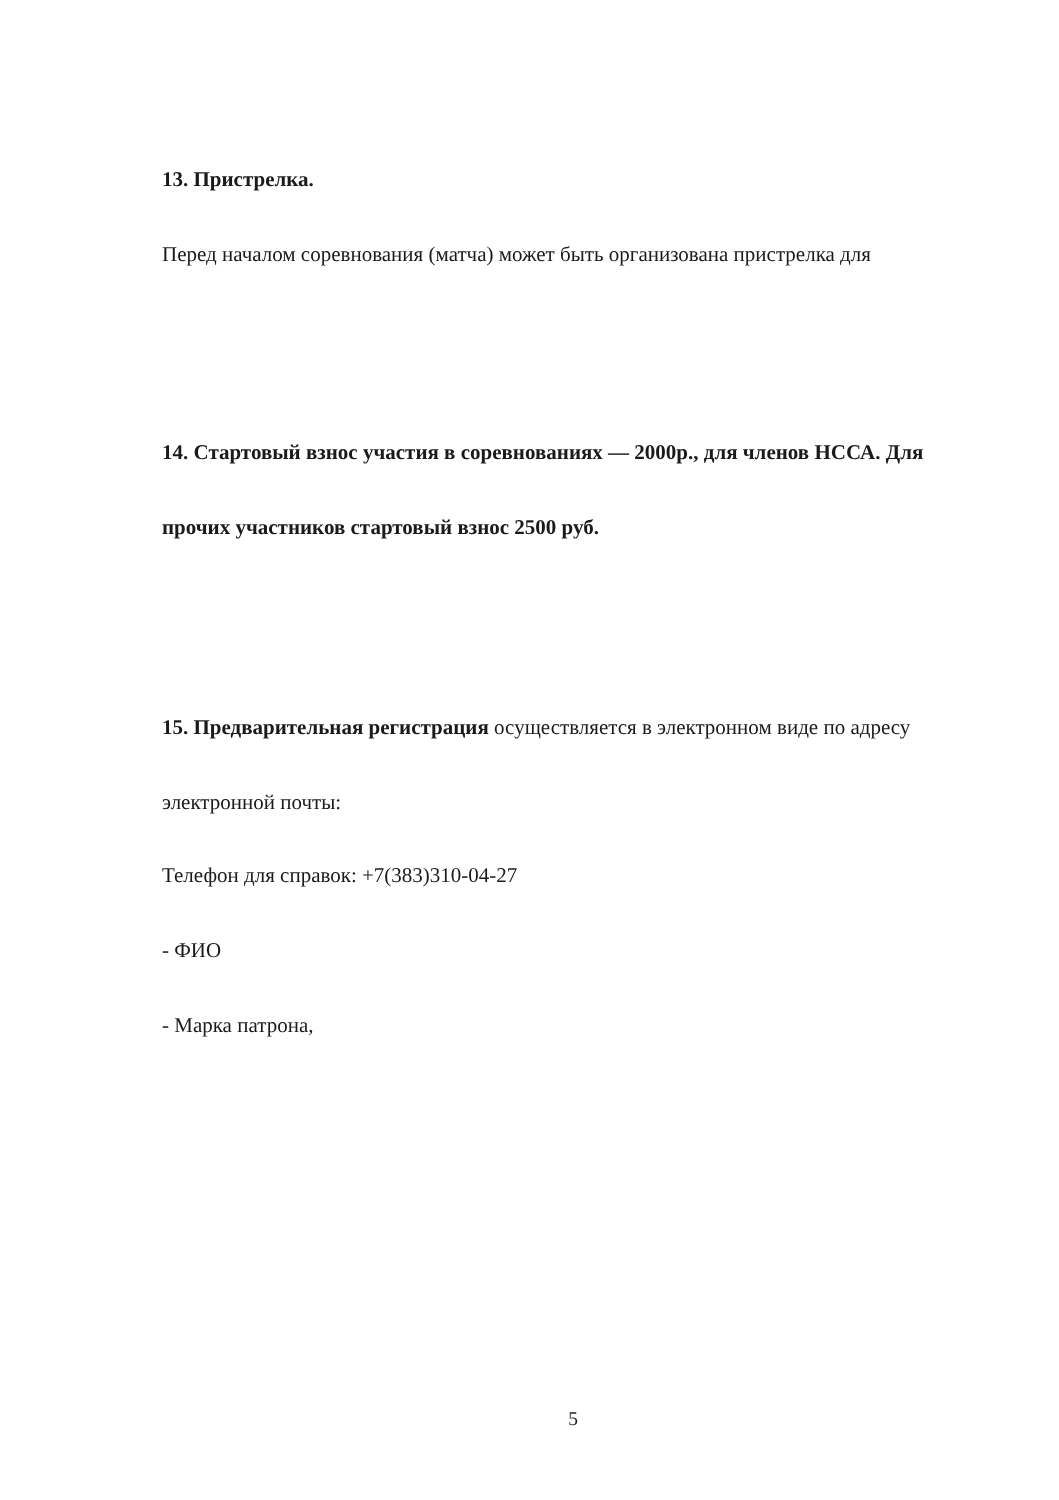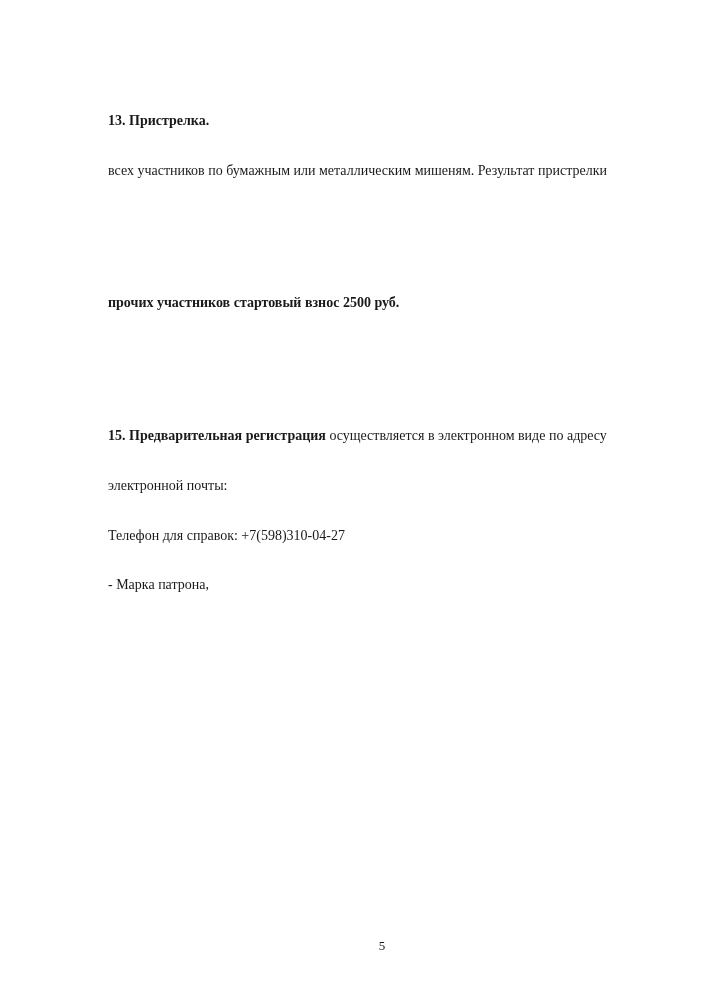--- a/index.html
+++ b/index.html
@@ -44,31 +44,33 @@
     line-height: 16px;
   }
 </style>
 </head>
 <body>
 
 <div class="page">
   <div class="content">
 
     <div class="line bold">13. Пристрелка.</div>
-    <div class="line">всех участников по бумажным или металлическим мишеням. Результат пристрелки</div>
+    <div class="line">Перед началом соревнования (матча) может быть организована пристрелка для</div>
 
     <div class="line blank"></div>
 
+    <div class="line bold">14. Стартовый взнос участия в соревнованиях — 2000р., для членов НССА. Для</div>
     <div class="line bold">прочих участников стартовый взнос 2500 руб.</div>
 
     <div class="line blank"></div>
 
     <div class="line"><span class="bold">15. Предварительная регистрация</span><span> осуществляется в электронном виде по адресу</span></div>
     <div class="line">электронной почты:</div>
-    <div class="line">Телефон для справок: +7(598)310-04-27</div>
+    <div class="line">Телефон для справок: +7(383)310-04-27</div>
+    <div class="line">- ФИО</div>
     <div class="line">- Марка патрона,</div>
     
     
 
     
 
     
 
     
 

